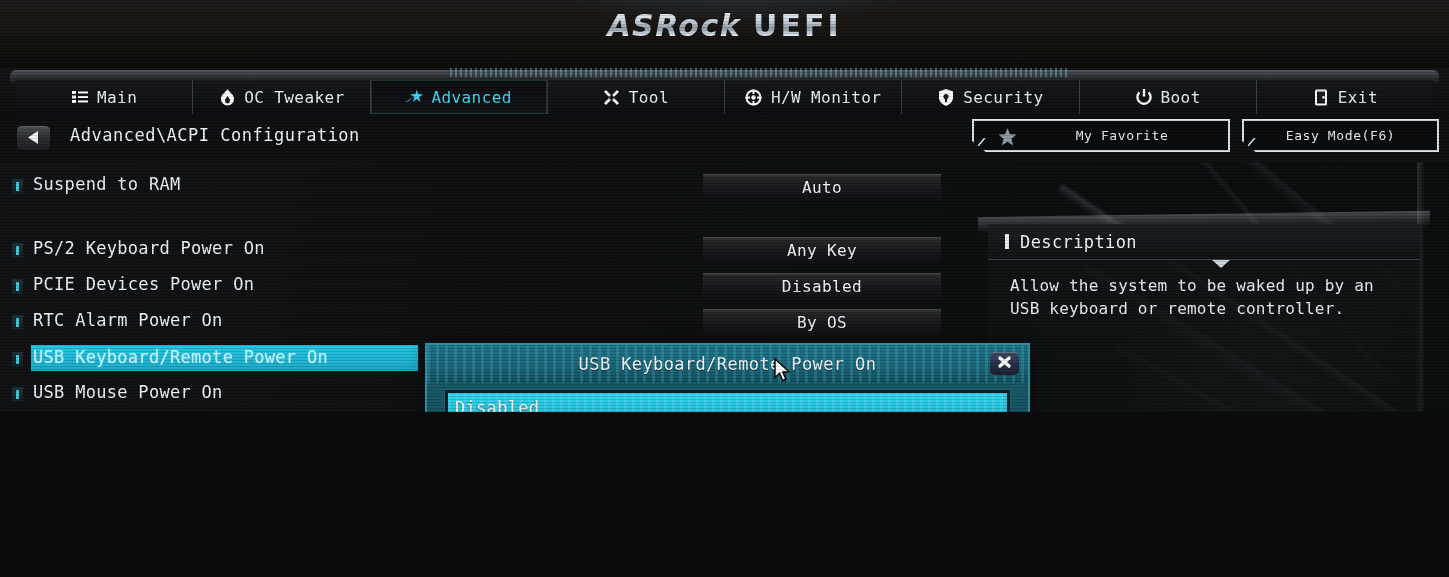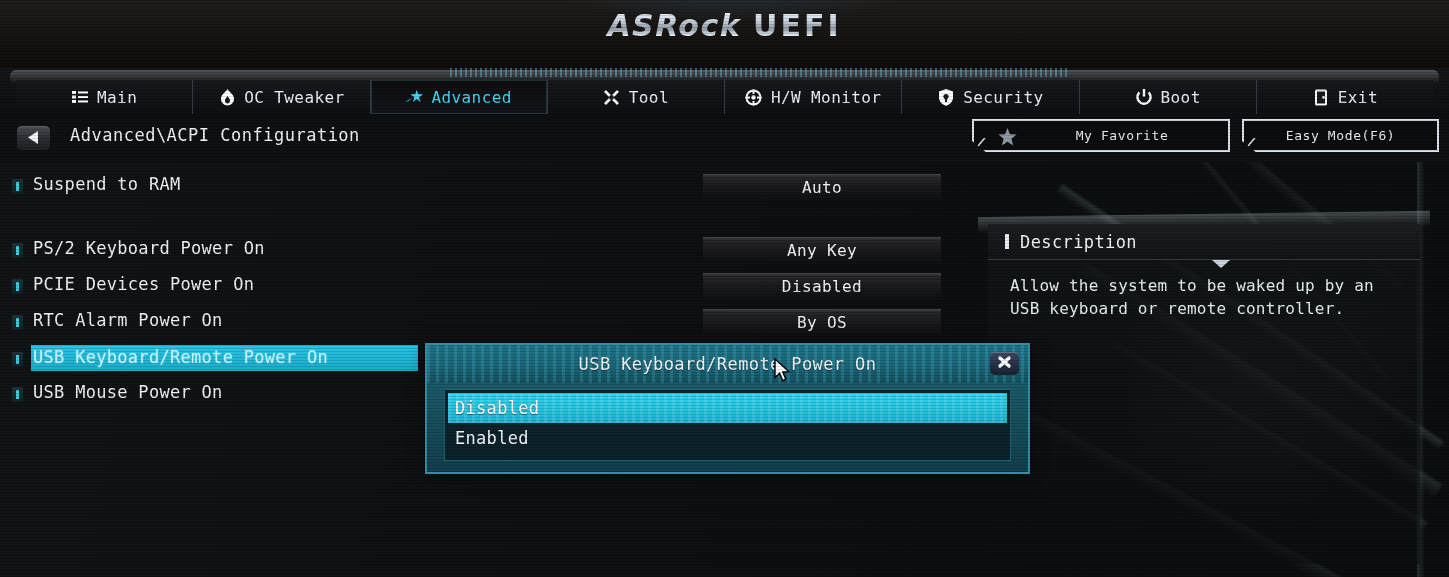--- a/index.html
+++ b/index.html
@@ -8,21 +8,21 @@
     width: 1449px;
     height: 577px;
     overflow: hidden;
     background: #0a0b0c;
     font-family: "DejaVu Sans Mono", "Liberation Mono", monospace;
   }
 
   #screen {
     position: relative;
     width: 1449px;
-    height: 577px;
+    height: 412px;
     background: #111214;
     overflow: hidden;
   }
 
   
   .header {
     position: absolute;
     left: 0; top: 0;
     width: 1449px; height: 68px;
     background:

